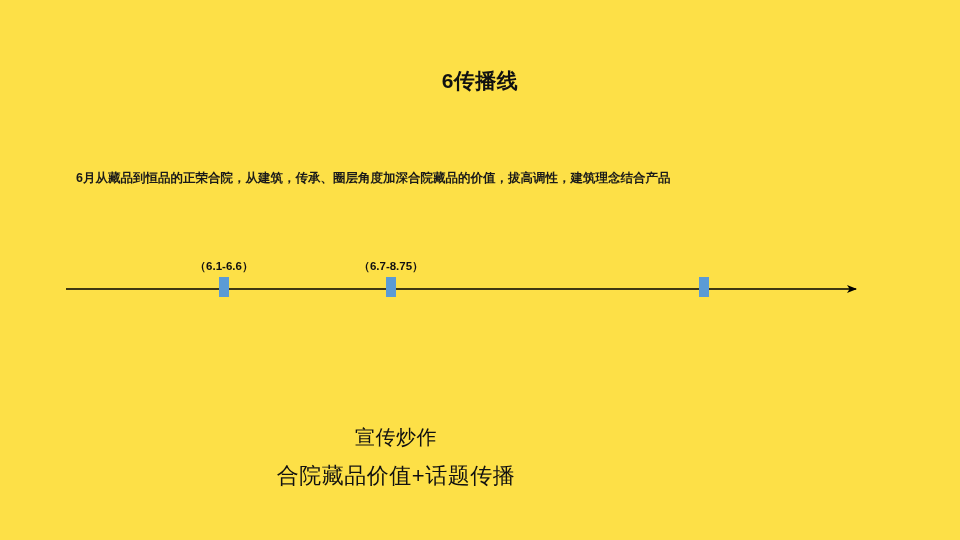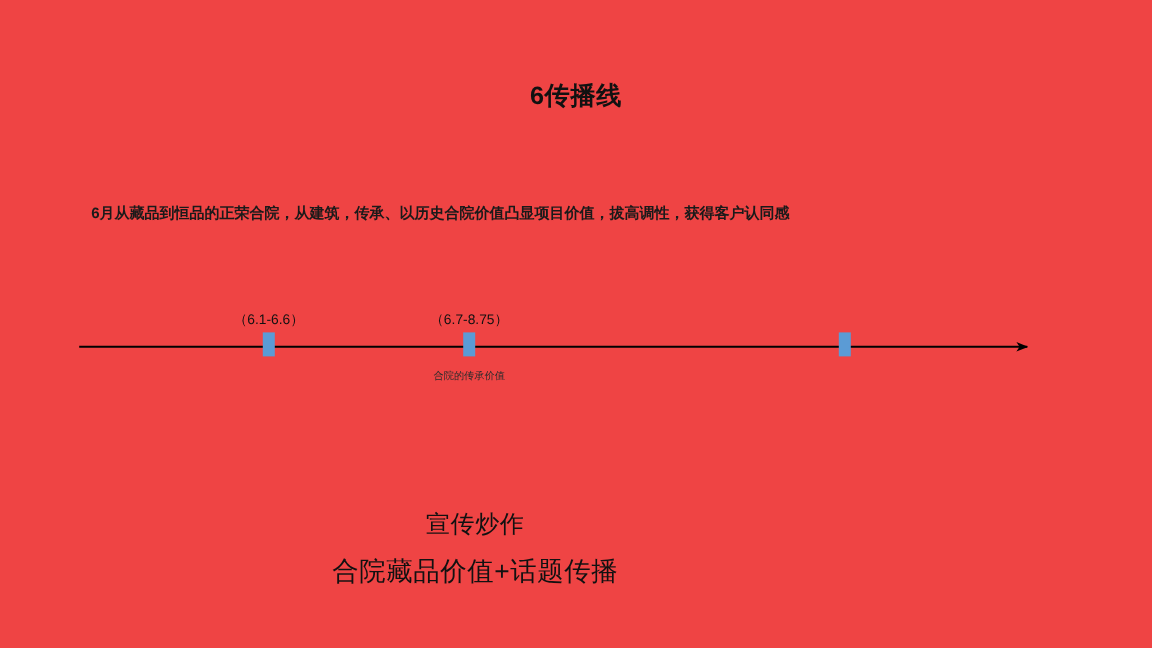--- a/index.html
+++ b/index.html
@@ -14,21 +14,21 @@
     color: #1a1a1a;
     overflow: hidden;
     position: relative;
   }
 
   .slide {
     position: absolute;
     inset: 0;
     width: 960px;
     height: 540px;
-    background: #ef4444;
+    background: #fde047;
   }
 
   
   .slide-title {
     position: absolute;
     left: 0;
     top: 66px;
     width: 960px;
     text-align: center;
     font-size: 21px;
@@ -79,21 +79,21 @@
     height: 90px;
   }
 
   .milestone-date {
     position: absolute;
     top: 9px;
     left: 0;
     width: 200px;
     text-align: center;
     font-size: 11.5px;
-    font-weight: normal;
+    font-weight: bold;
     color: #111111;
     white-space: nowrap;
   }
 
   .milestone-marker {
     position: absolute;
     left: 50%;
     margin-left: -5px;
     top: 27px;
     width: 10px;
@@ -141,42 +141,41 @@
     white-space: nowrap;
   }
 </style>
 </head>
 <body>
 
 <div class="slide">
 
   <div class="slide-title">6传播线</div>
 
-  <div class="subtitle">6月从藏品到恒品的正荣合院，从建筑，传承、以历史合院价值凸显项目价值，拔高调性，获得客户认同感</div>
+  <div class="subtitle">6月从藏品到恒品的正荣合院，从建筑，传承、圈层角度加深合院藏品的价值，拔高调性，建筑理念结合产品</div>
 
   <div class="timeline">
 
     <svg class="axis-svg" viewBox="0 0 960 90" width="960" height="90">
       <defs>
         <marker id="arrowhead" markerWidth="10" markerHeight="8" refX="9" refY="4" orient="auto" markerUnits="userSpaceOnUse">
           <path d="M0,0 L10,4 L0,8 L2.6,4 Z" fill="#000000"></path>
         </marker>
       </defs>
       <line x1="66" y1="39" x2="856" y2="39" stroke="#000000" stroke-width="1.6" marker-end="url(#arrowhead)"></line>
     </svg>
 
     <div class="milestone" style="left:224px">
       <div class="milestone-date">（6.1-6.6）</div>
       <div class="milestone-marker"></div>
     </div>
 
     <div class="milestone" style="left:391px">
       <div class="milestone-date">（6.7-8.75）</div>
       <div class="milestone-marker"></div>
-      <div class="milestone-desc">合院的传承价值</div>
     </div>
 
 
     <div class="milestone" style="left:704px">
       <div class="milestone-marker"></div>
     </div>
 
   </div>
 
   <div class="footer-block">

